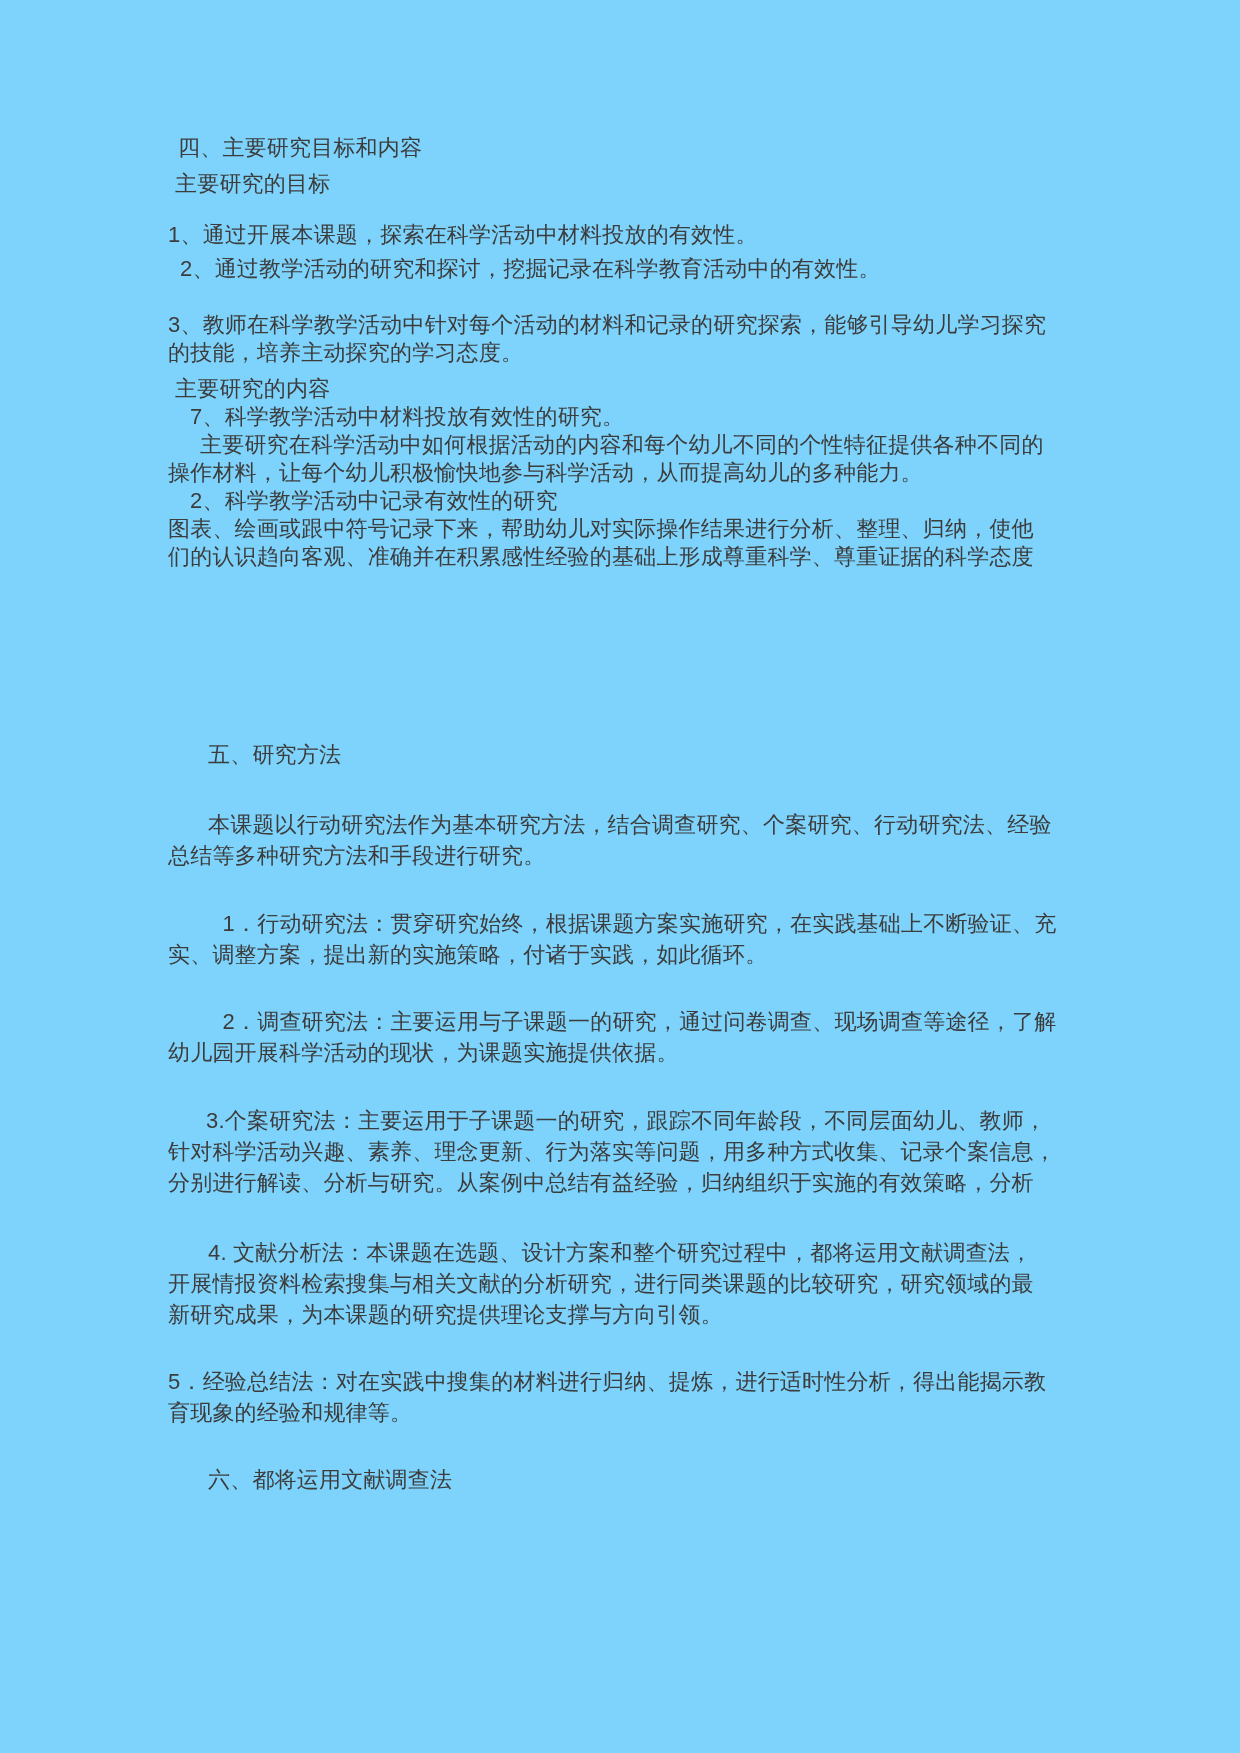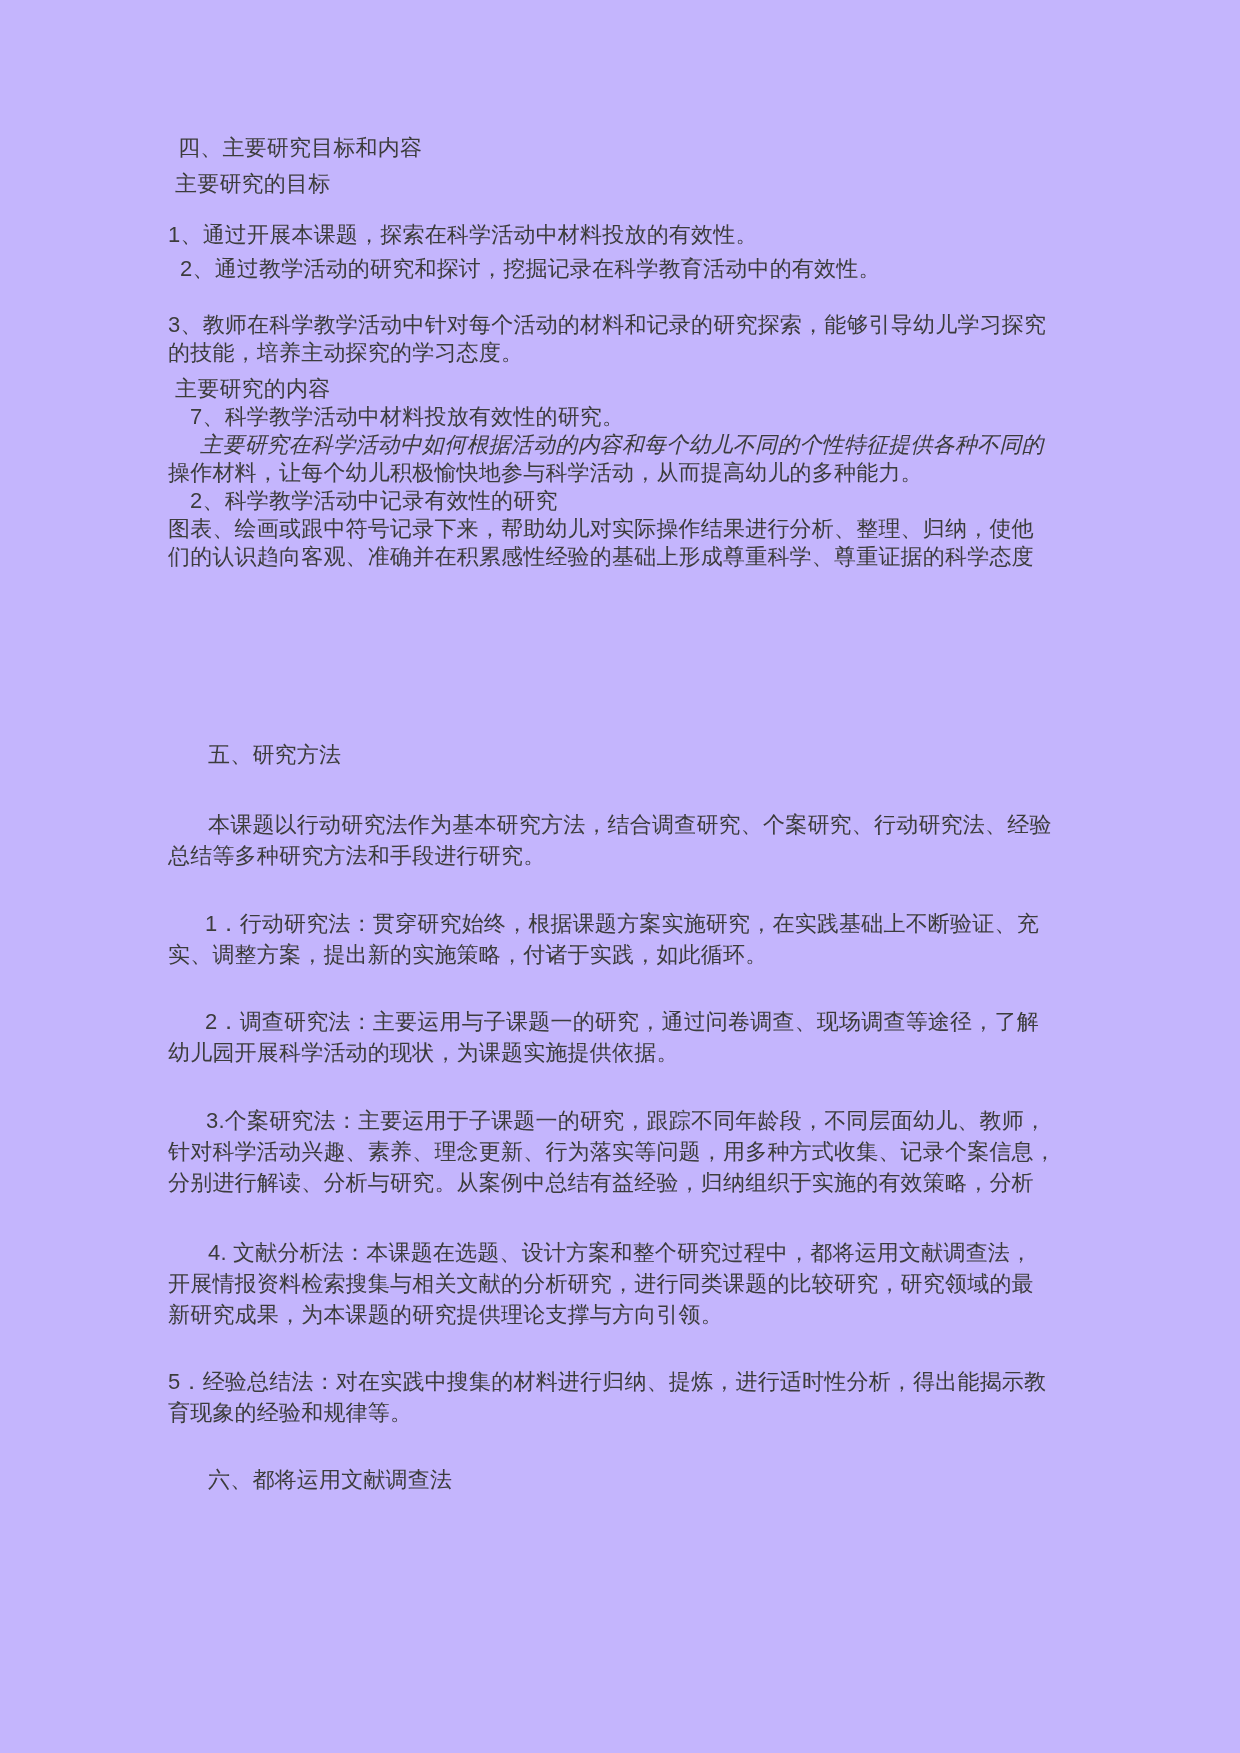--- a/index.html
+++ b/index.html
@@ -4,21 +4,21 @@
 <style>
   html, body {
     margin: 0;
     padding: 0;
     background: #ffffff;
   }
   .page {
     position: relative;
     width: 1240px;
     min-height: 1753px;
-    background: #c4b5fd;
+    background: #7dd3fc;
     box-sizing: border-box;
     padding: 134px 166px 0 168px;
     font-family: "Liberation Sans", "DejaVu Sans", sans-serif;
     color: #3c3c3c;
     font-size: 22px;
     font-weight: 400;
   }
   .block { margin: 0; }
   .line {
     white-space: nowrap;
@@ -36,22 +36,22 @@
   .mt36  { margin-top: 36px; }
   .mt37  { margin-top: 37px; }
   .mt39  { margin-top: 39px; }
   .mt168 { margin-top: 168px; }
 
   
   .ind7  { padding-left: 7px; margin-top: 8px; }
   .ind10 { padding-left: 10px; }
   .ind12 { padding-left: 12px; }
   .ind22 { padding-left: 22px; }
-  .ind32 { padding-left: 32px; font-style: italic; }
-  .ind37 { padding-left: 37px; }
+  .ind32 { padding-left: 32px; }
+  .ind37 { padding-left: 37px; text-align: center; }
   .ind38 { padding-left: 38px; }
   .ind40 { padding-left: 40px; }
 </style>
 </head>
 <body>
 
 <div class="page">
 
   <div class="block sec4">
     <div class="line ind10">四、主要研究目标和内容</div>

